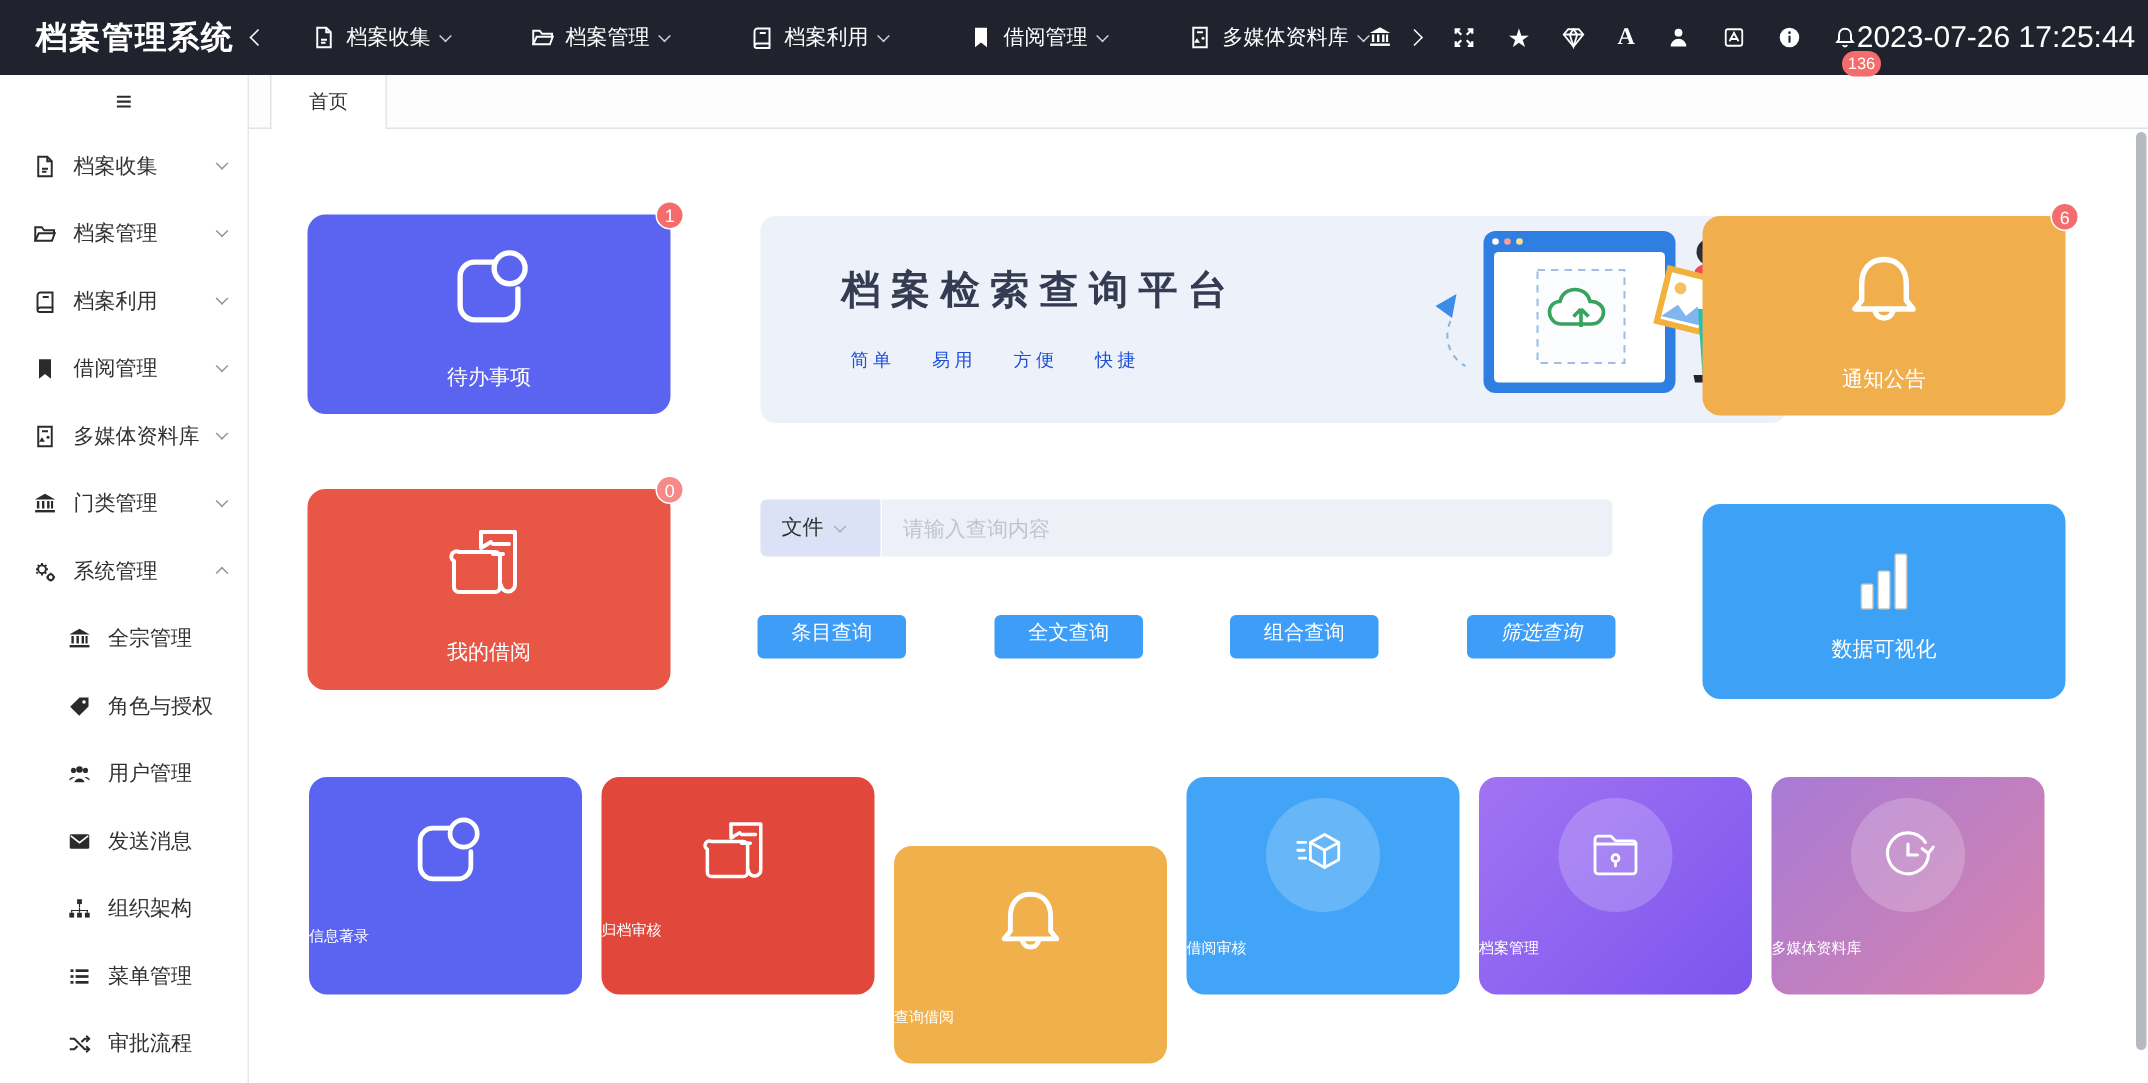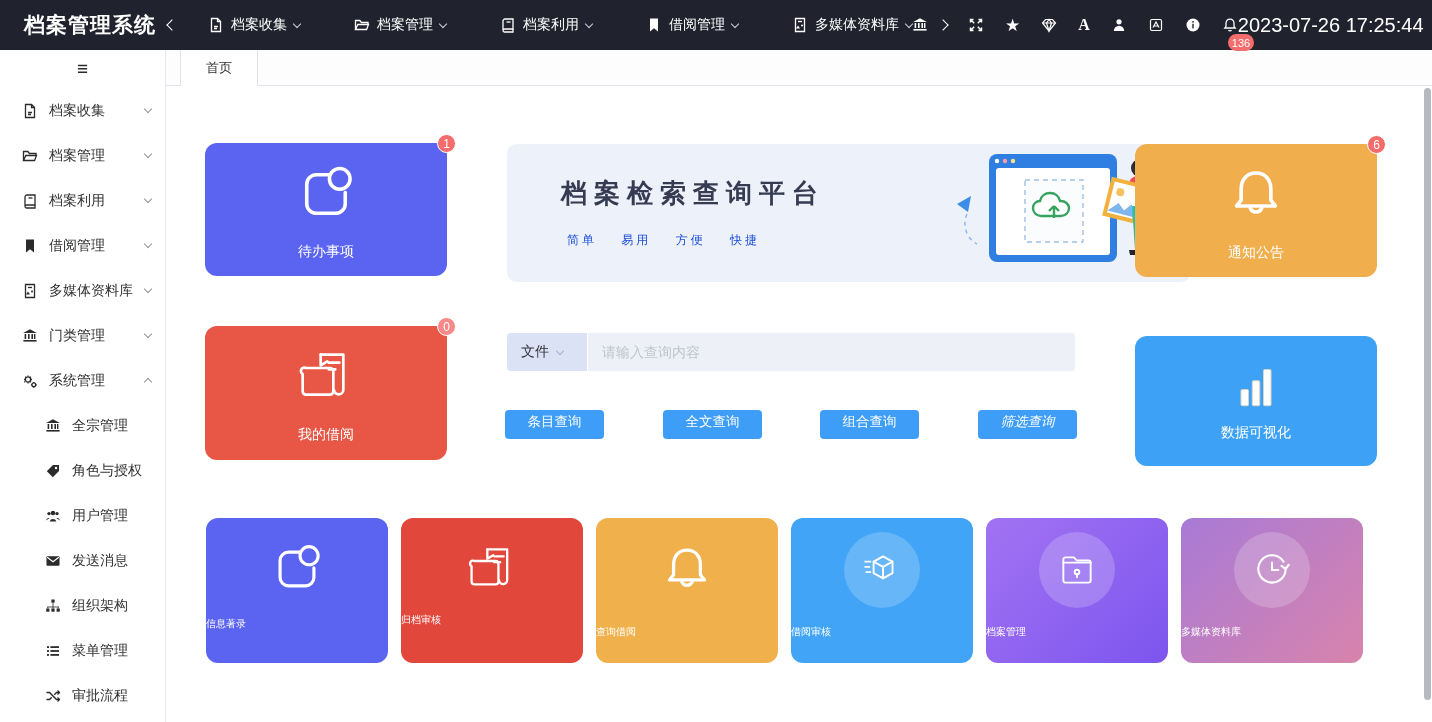--- a/index.html
+++ b/index.html
@@ -101,21 +101,21 @@
   
   .fcard { position:absolute; top:432px; width:182px; height:145px; border-radius:12px;
     color:#fff; cursor:pointer; }
   .fcard .card-label { position:absolute; left:0; right:0; text-align:left; font-size:10px; bottom:24px; }
   .fcard .big-ic { position:absolute; left:50%; transform:translateX(-50%); top:22px; }
   .icircle { position:absolute; left:50%; transform:translateX(-50%); top:14px; width:76px;
     height:76px; border-radius:50%; background:rgba(255,255,255,0.20); display:flex;
     align-items:center; justify-content:center; }
   .f0 { left:40px;   background:#5b64f0; }
   .f1 { left:235px;  background:#e2473c; }
-  .f2 { left:430px;  background:#f0b14c; }
+  .f2 { left:430px;  background:#f0b14c;margin-top:46px; }
   .f3 { left:625px;  background:#41a4f7; }
   .f4 { left:820px;  background:linear-gradient(135deg,#a273f2 0%,#7c55ee 100%); }
   .f5 { left:1015px; background:linear-gradient(135deg,#a87ad6 0%,#d884ab 100%); }
   .f0 .card-label { bottom:32px; } .f1 .card-label { bottom:36px; }
 </style>
 </head>
 <body>
 
 <div class="header">
   <div class="app-title">档案管理系统</div>

